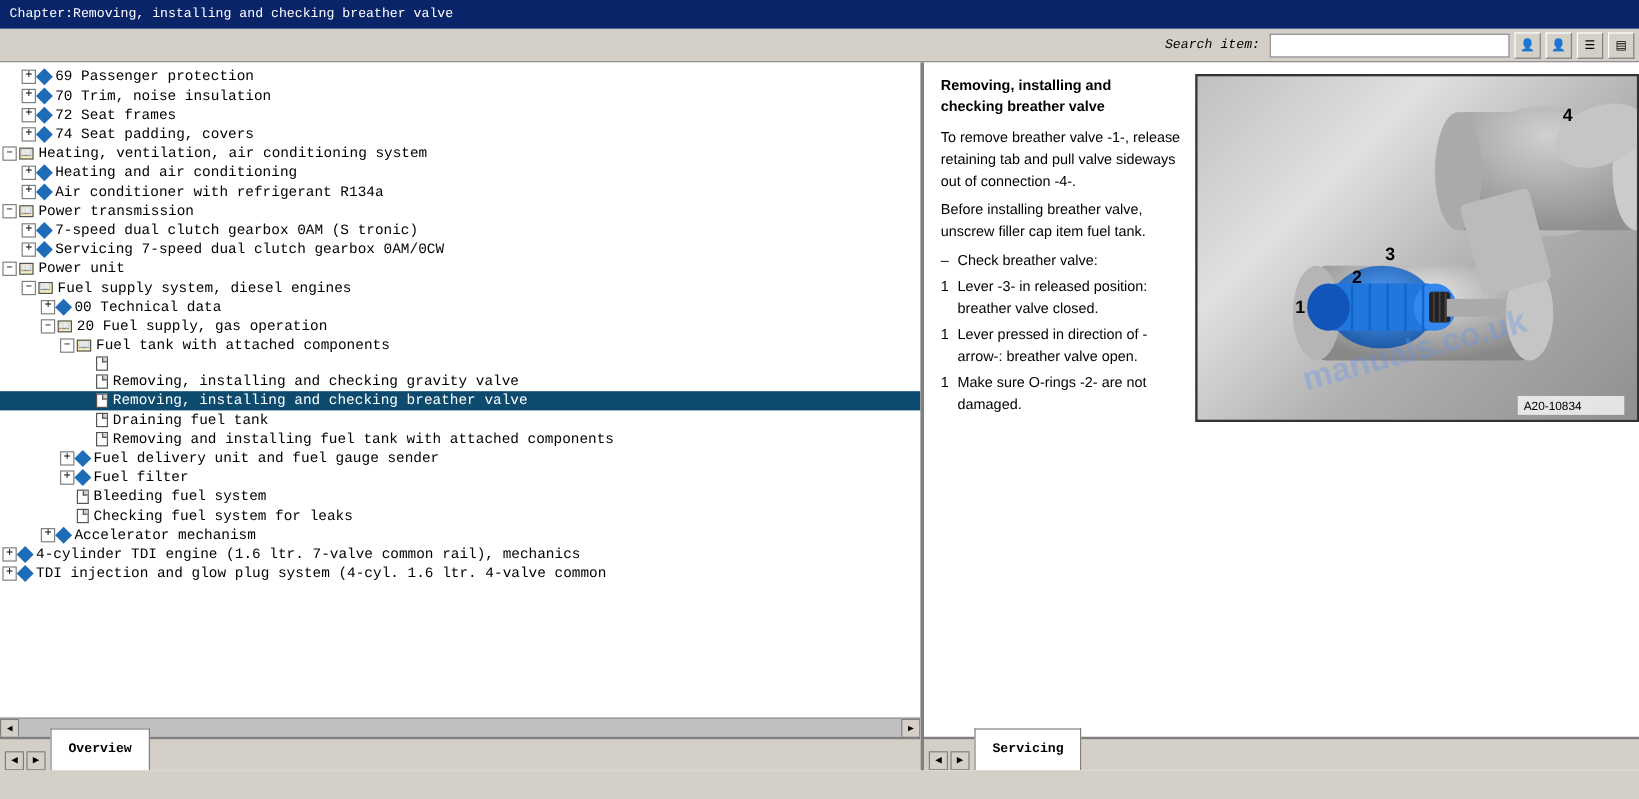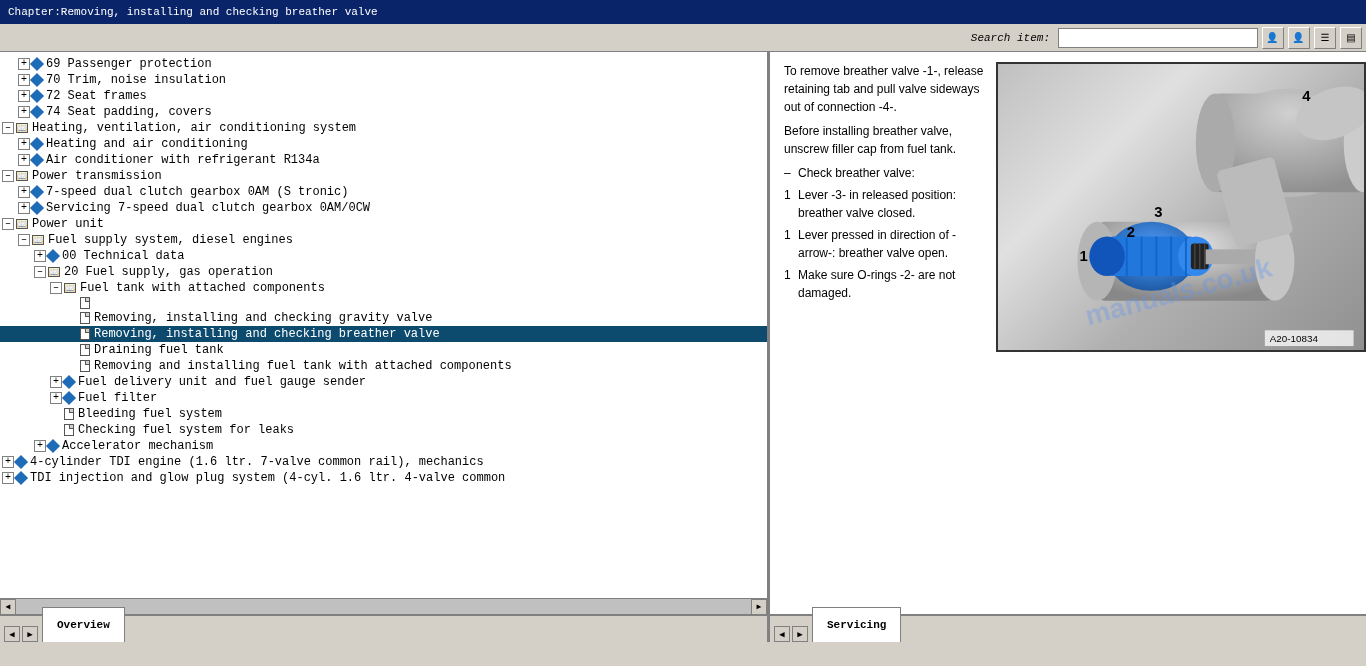--- a/index.html
+++ b/index.html
@@ -483,25 +483,28 @@
         <span>Overview</span>
       </div>
     </div>
   </div>
 
   <div class="right-panel">
     <div class="content-area">
       <div class="content-flex">
 
         <div class="content-text">
+          <div class="content-title">
+            Removing, installing and<br>checking breather valve
+          </div>
           <div class="content-para">
             To remove breather valve -1-, release retaining tab and pull valve sideways out of connection -4-.
           </div>
           <div class="content-para">
-            Before installing breather valve, unscrew filler cap from fuel tank.
+            Before installing breather valve, unscrew filler cap item fuel tank.
           </div>
           <div class="content-item">
             <span class="item-num">–</span>
             <span>Check breather valve:</span>
           </div>
           <div class="content-item">
             <span class="item-num">1</span>
             <span>Lever -3- in released position: breather valve closed.</span>
           </div>
           <div class="content-item">

